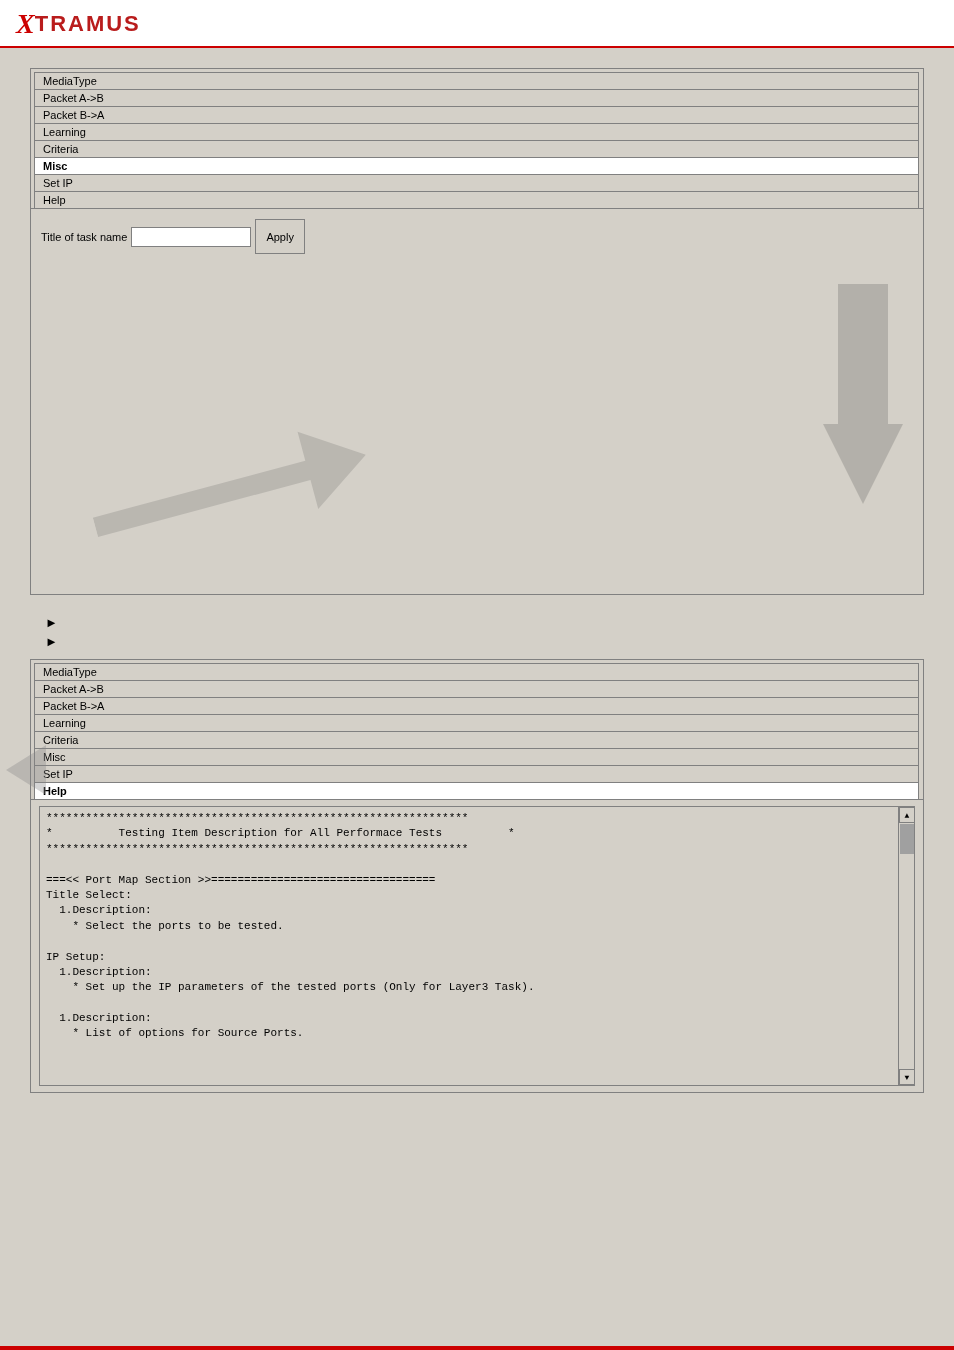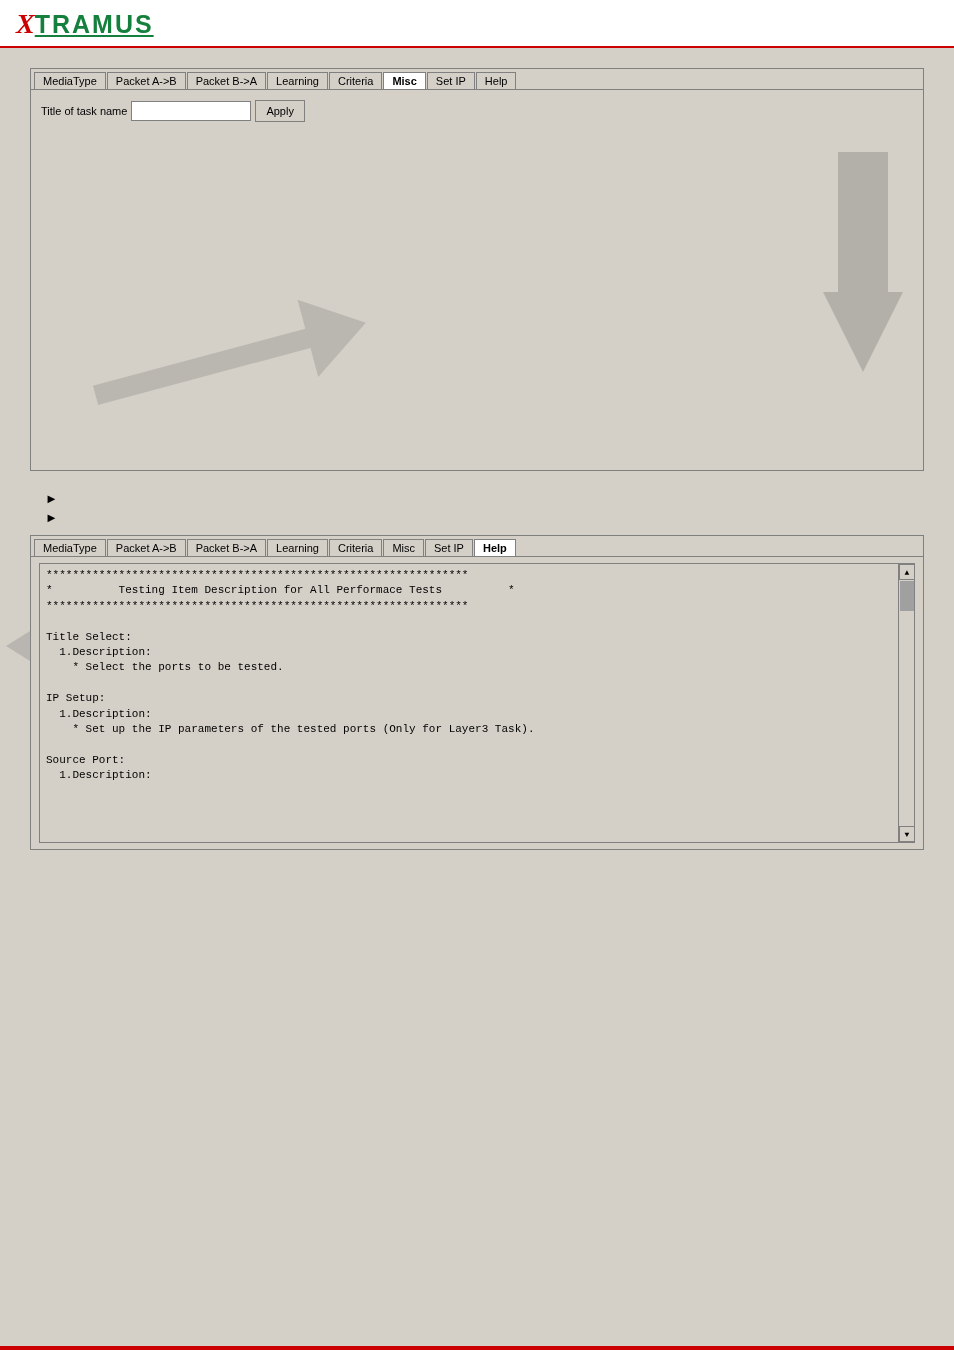--- a/index.html
+++ b/index.html
@@ -22,46 +22,46 @@
       align-items: center;
     }
     .logo-x {
       color: #cc0000;
       font-size: 28px;
       font-weight: bold;
       font-style: italic;
       font-family: Georgia, serif;
     }
     .logo-text {
-      font-size: 25px;
+      font-size: 22px;
       font-weight: bold;
       font-family: Arial, sans-serif;
-      color: #15803d;
+      color: #b91c1c;
       letter-spacing: 2px;
-      text-decoration: underline;
     }
 
     
     .main-content {
       padding: 20px 30px;
     }
 
     
     .panel {
       background: #d4d0c8;
       border: 1px solid #808080;
       margin-bottom: 20px;
     }
 
     
     .tab-bar {
       display: flex;
       background: #d4d0c8;
       border-bottom: 1px solid #808080;
       padding: 3px 3px 0 3px;
+      flex-direction: column;
     }
     .tab {
       padding: 2px 8px;
       border: 1px solid #808080;
       border-bottom: none;
       background: #d4d0c8;
       cursor: pointer;
       font-size: 11px;
       margin-right: 1px;
       white-space: nowrap;
@@ -95,21 +95,21 @@
       background: #fff;
       font-size: 11px;
       padding: 1px 3px;
     }
     .apply-btn {
       padding: 1px 10px;
       border: 1px solid #808080;
       background: #d4d0c8;
       font-size: 11px;
       cursor: pointer;
-      height: 22px;
+      height: 35px;
       text-align: right;
     }
 
     
     .watermark-area {
       position: relative;
       min-height: 320px;
     }
 
     
@@ -289,30 +289,31 @@
     </div>
     <div class="help-body">
       <div class="help-scroll-area">
         <div class="help-text-content">
           <div>****************************************************************</div>
           <div style="display:flex; justify-content:space-between;text-align:center;">
               <span>*&nbsp;&nbsp;&nbsp;&nbsp;&nbsp;&nbsp;&nbsp;&nbsp;&nbsp;&nbsp;Testing Item Description for All Performace Tests&nbsp;&nbsp;&nbsp;&nbsp;&nbsp;&nbsp;&nbsp;&nbsp;&nbsp;&nbsp;*</span>
             </div>
           <div>****************************************************************</div>
           <div>&nbsp;</div>
+          <div>===&lt;&lt; Port Map Section &gt;&gt;==================================</div>
           <div>Title Select:</div>
           <div>&nbsp;&nbsp;1.Description:</div>
           <div>&nbsp;&nbsp;&nbsp;&nbsp;* Select the ports to be tested.</div>
           <div>&nbsp;</div>
           <div>IP Setup:</div>
           <div>&nbsp;&nbsp;1.Description:</div>
           <div>&nbsp;&nbsp;&nbsp;&nbsp;* Set up the IP parameters of the tested ports (Only for Layer3 Task).</div>
           <div>&nbsp;</div>
-          <div>Source Port:</div>
           <div>&nbsp;&nbsp;1.Description:</div>
+          <div>&nbsp;&nbsp;&nbsp;&nbsp;* List of options for Source Ports.</div>
           <div>&nbsp;</div>
 
         </div>
 
         <div class="scrollbar">
           <div class="scrollbar-up">▲</div>
           <div class="scrollbar-thumb"></div>
           <div class="scrollbar-down">▼</div>
         </div>
       </div>

